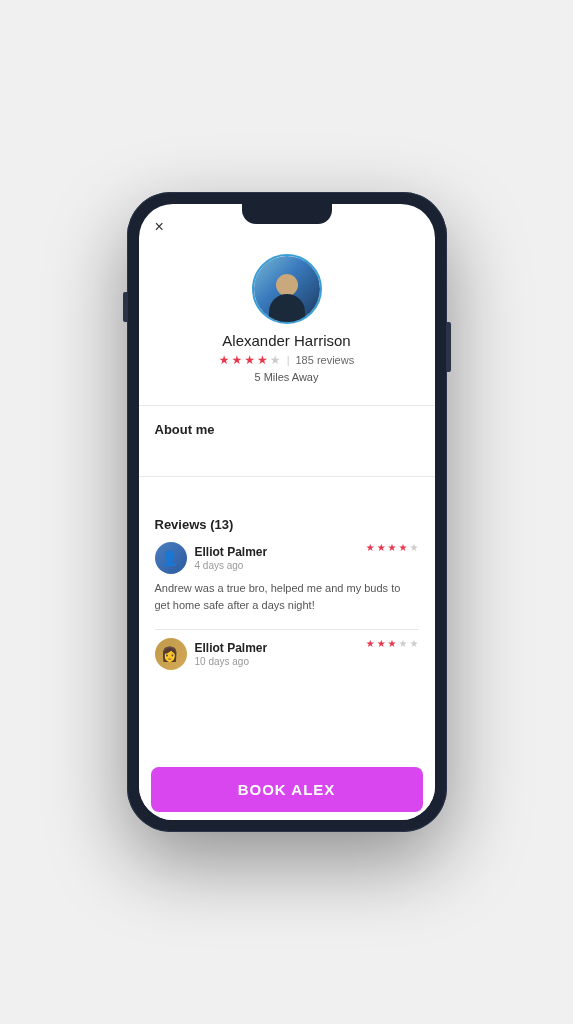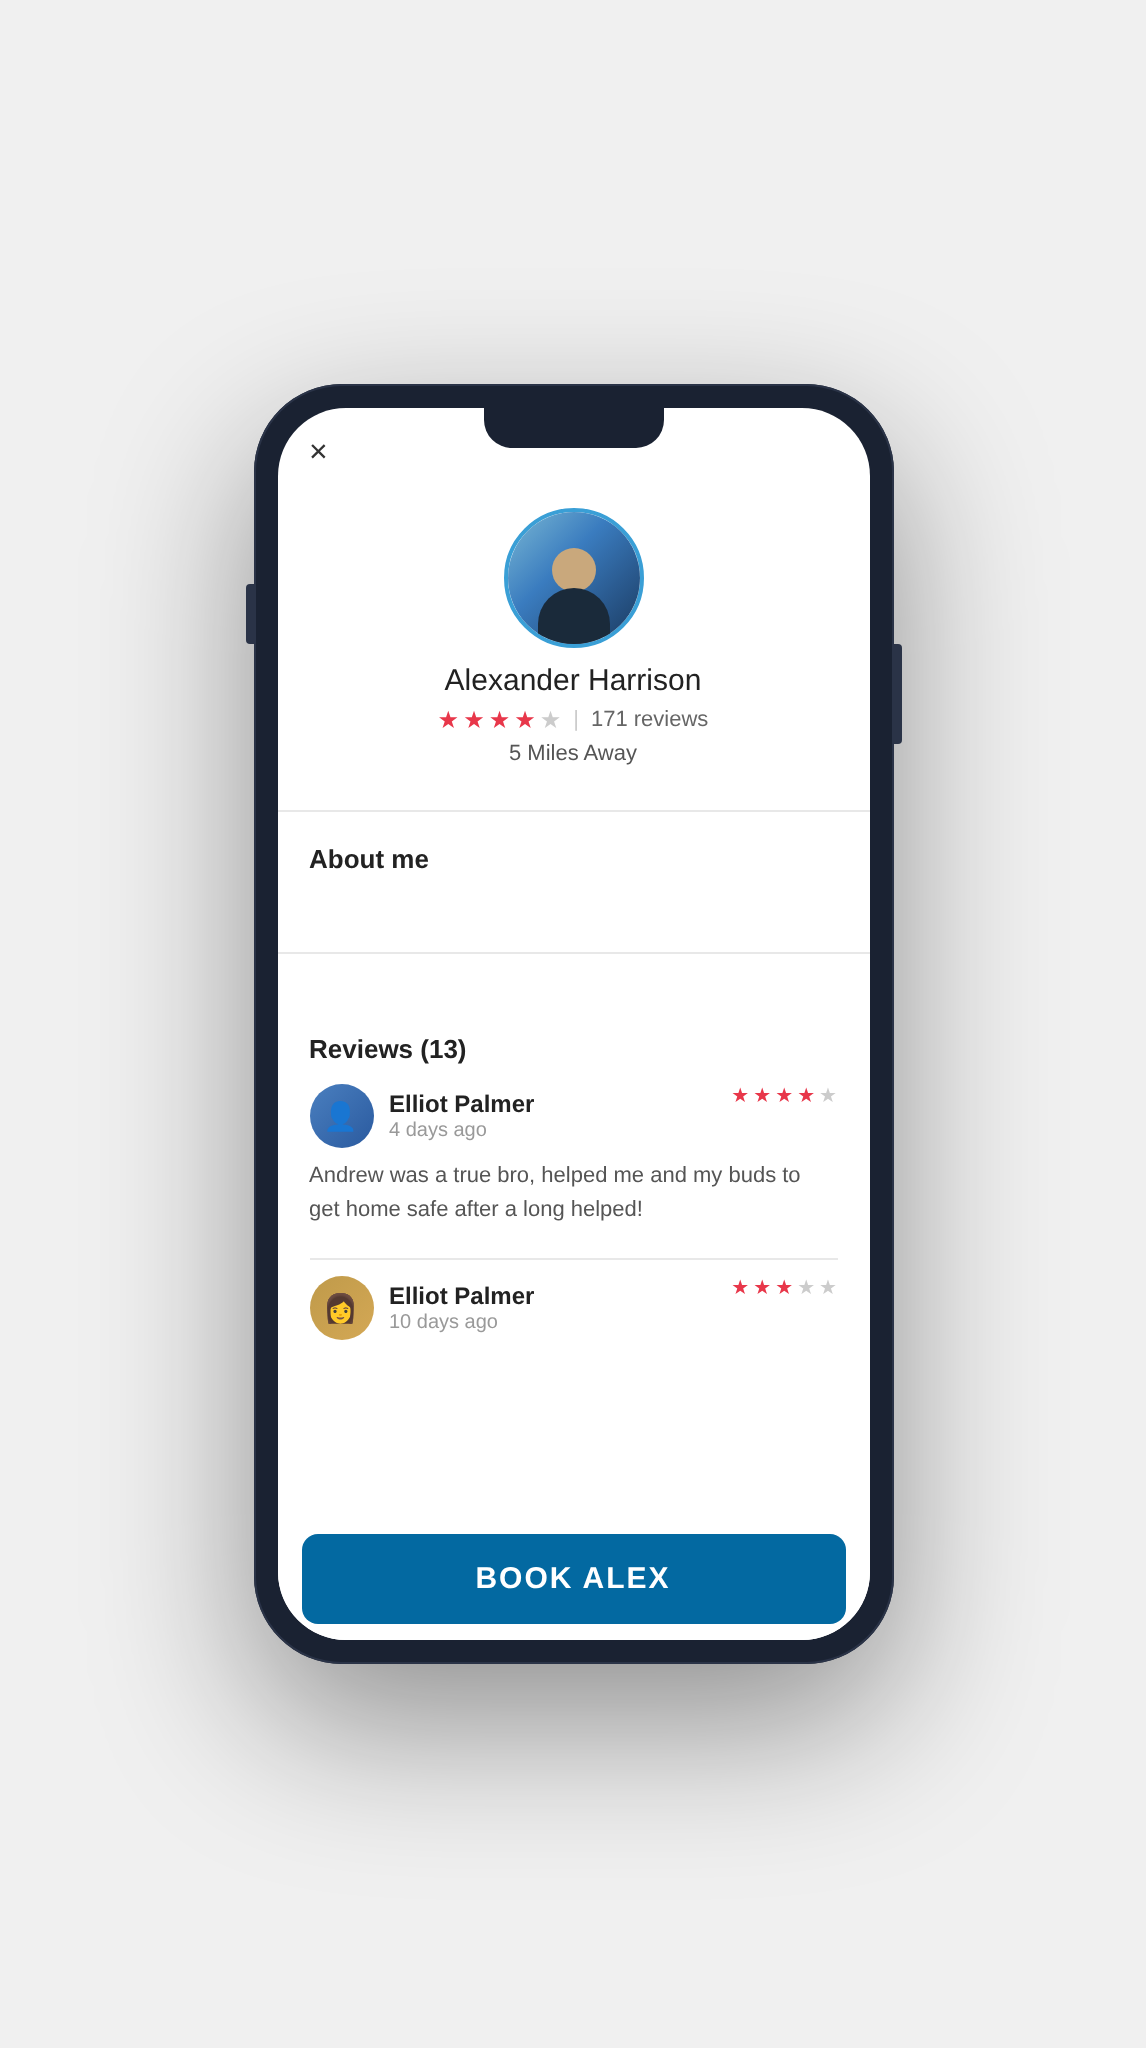--- a/index.html
+++ b/index.html
@@ -272,21 +272,21 @@
     .book-btn-container {
       position: absolute;
       bottom: 0;
       left: 0;
       right: 0;
       padding: 8px 12px;
       background: #fff;
     }
     .book-btn {
       width: 100%;
-      background: #0369a1;
+      background: #d946ef;
       color: #fff;
       border: none;
       border-radius: 8px;
       padding: 14px;
       font-size: 15px;
       font-weight: 600;
       letter-spacing: 1px;
       cursor: pointer;
       text-align: center;
     }
@@ -311,21 +311,21 @@
         <span class="profile-name">Alexander Harrison</span>
         <div class="rating-row">
           <div class="stars">
             <span class="star filled">★</span>
             <span class="star filled">★</span>
             <span class="star filled">★</span>
             <span class="star filled">★</span>
             <span class="star empty">★</span>
           </div>
           <span class="divider-text">|</span>
-          <span class="review-count">171 reviews</span>
+          <span class="review-count">185 reviews</span>
         </div>
         <span class="distance">5 Miles Away</span>
       </div>
 
       <div class="divider"></div>
 
       <div class="section">
         <div class="section-title">About me</div>
       </div>
 
@@ -346,21 +346,21 @@
               </div>
             </div>
             <div class="review-stars">
               <span class="review-star filled">★</span>
               <span class="review-star filled">★</span>
               <span class="review-star filled">★</span>
               <span class="review-star filled">★</span>
               <span class="review-star empty">★</span>
             </div>
           </div>
-          <div class="review-text">Andrew was a true bro, helped me and my buds to get home safe after a long helped!</div>
+          <div class="review-text">Andrew was a true bro, helped me and my buds to get home safe after a days night!</div>
         </div>
 
         <div class="divider"></div>
 
         <div class="review-item" style="margin-top:8px;">
           <div class="review-header">
             <div class="reviewer-info">
               <div class="reviewer-avatar">
                 <div class="reviewer-avatar-2">👩</div>
               </div>

